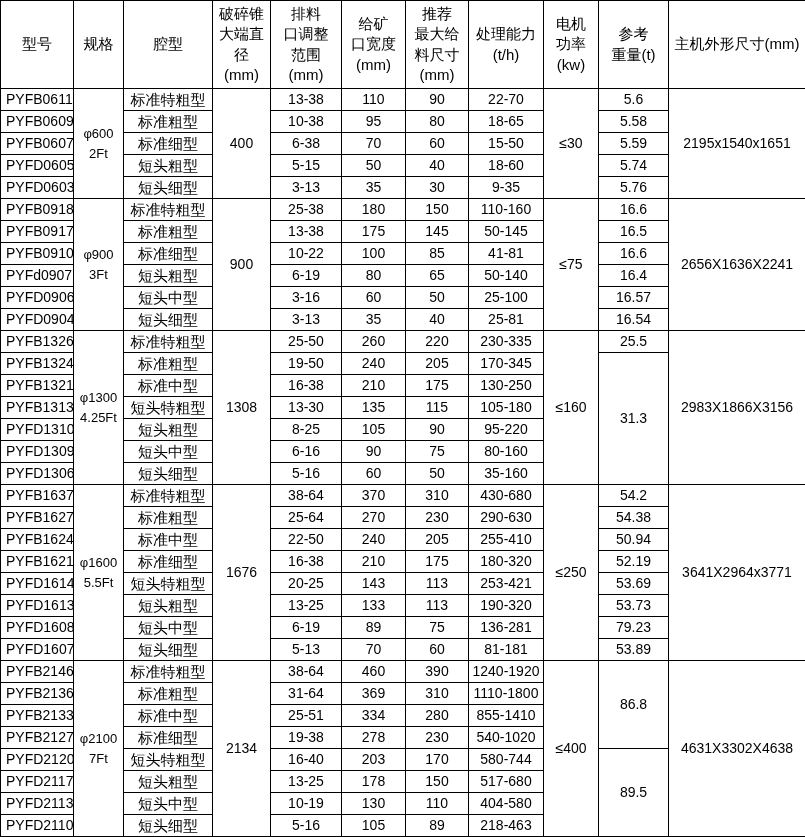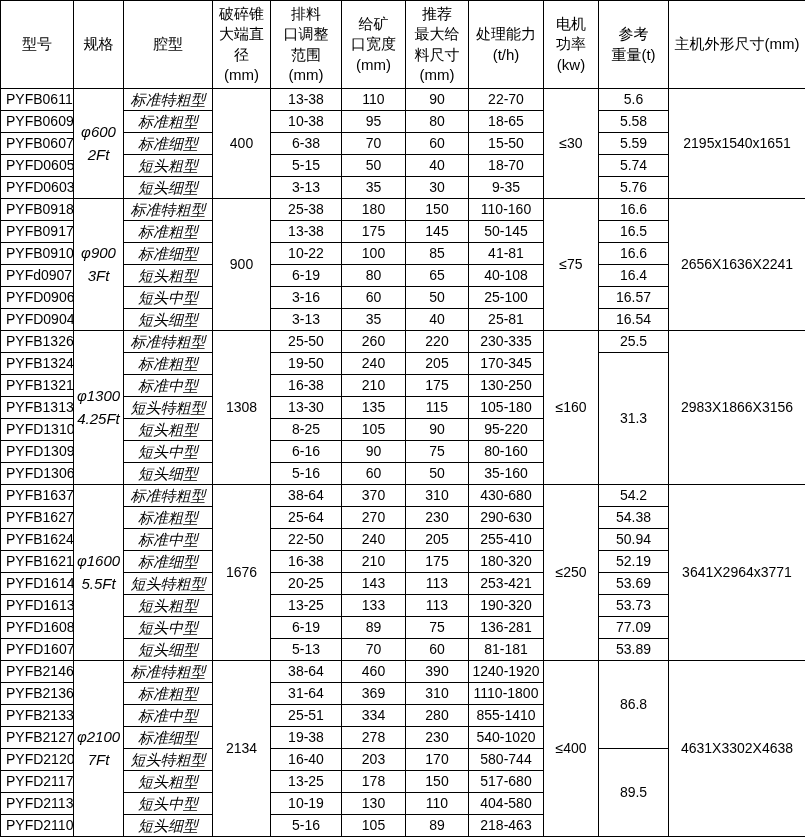--- a/index.html
+++ b/index.html
@@ -40,26 +40,24 @@
     font-size: 15px;
     line-height: 1.35;
   }
   table.spec-table td.model {
     text-align: right;
     padding-left: 5px;
     margin-left: 34px;
   }
   table.spec-table td.cavity {
     font-size: 15px;
-    font-style: italic;
   }
   table.spec-table td.spec {
-    font-size: 15px;
+    font-size: 13px;
     line-height: 1.5;
-    font-style: italic;
   }
 </style>
 </head>
 <body>
 
 <div class="table-wrap">
   <table class="spec-table">
     <colgroup>
       <col style="width:73px">
       <col style="width:50px">
@@ -135,21 +133,21 @@
           <td>60</td>
           <td>15-50</td>
           <td>5.59</td>
         </tr>
         <tr>
           <td class="model">PYFD0605</td>
           <td class="cavity">短头粗型</td>
           <td>5-15</td>
           <td>50</td>
           <td>40</td>
-          <td>18-70</td>
+          <td>18-60</td>
           <td>5.74</td>
         </tr>
         <tr>
           <td class="model">PYFD0603</td>
           <td class="cavity">短头细型</td>
           <td>3-13</td>
           <td>35</td>
           <td>30</td>
           <td>9-35</td>
           <td>5.76</td>
@@ -185,21 +183,21 @@
           <td>85</td>
           <td>41-81</td>
           <td>16.6</td>
         </tr>
         <tr>
           <td class="model">PYFd0907</td>
           <td class="cavity">短头粗型</td>
           <td>6-19</td>
           <td>80</td>
           <td>65</td>
-          <td>40-108</td>
+          <td>50-140</td>
           <td>16.4</td>
         </tr>
         <tr>
           <td class="model">PYFD0906</td>
           <td class="cavity">短头中型</td>
           <td>3-16</td>
           <td>60</td>
           <td>50</td>
           <td>25-100</td>
           <td>16.57</td>
@@ -335,21 +333,21 @@
           <td>190-320</td>
           <td>53.73</td>
         </tr>
         <tr>
           <td class="model">PYFD1608</td>
           <td class="cavity">短头中型</td>
           <td>6-19</td>
           <td>89</td>
           <td>75</td>
           <td>136-281</td>
-          <td>77.09</td>
+          <td>79.23</td>
         </tr>
         <tr>
           <td class="model">PYFD1607</td>
           <td class="cavity">短头细型</td>
           <td>5-13</td>
           <td>70</td>
           <td>60</td>
           <td>81-181</td>
           <td>53.89</td>
         </tr>

